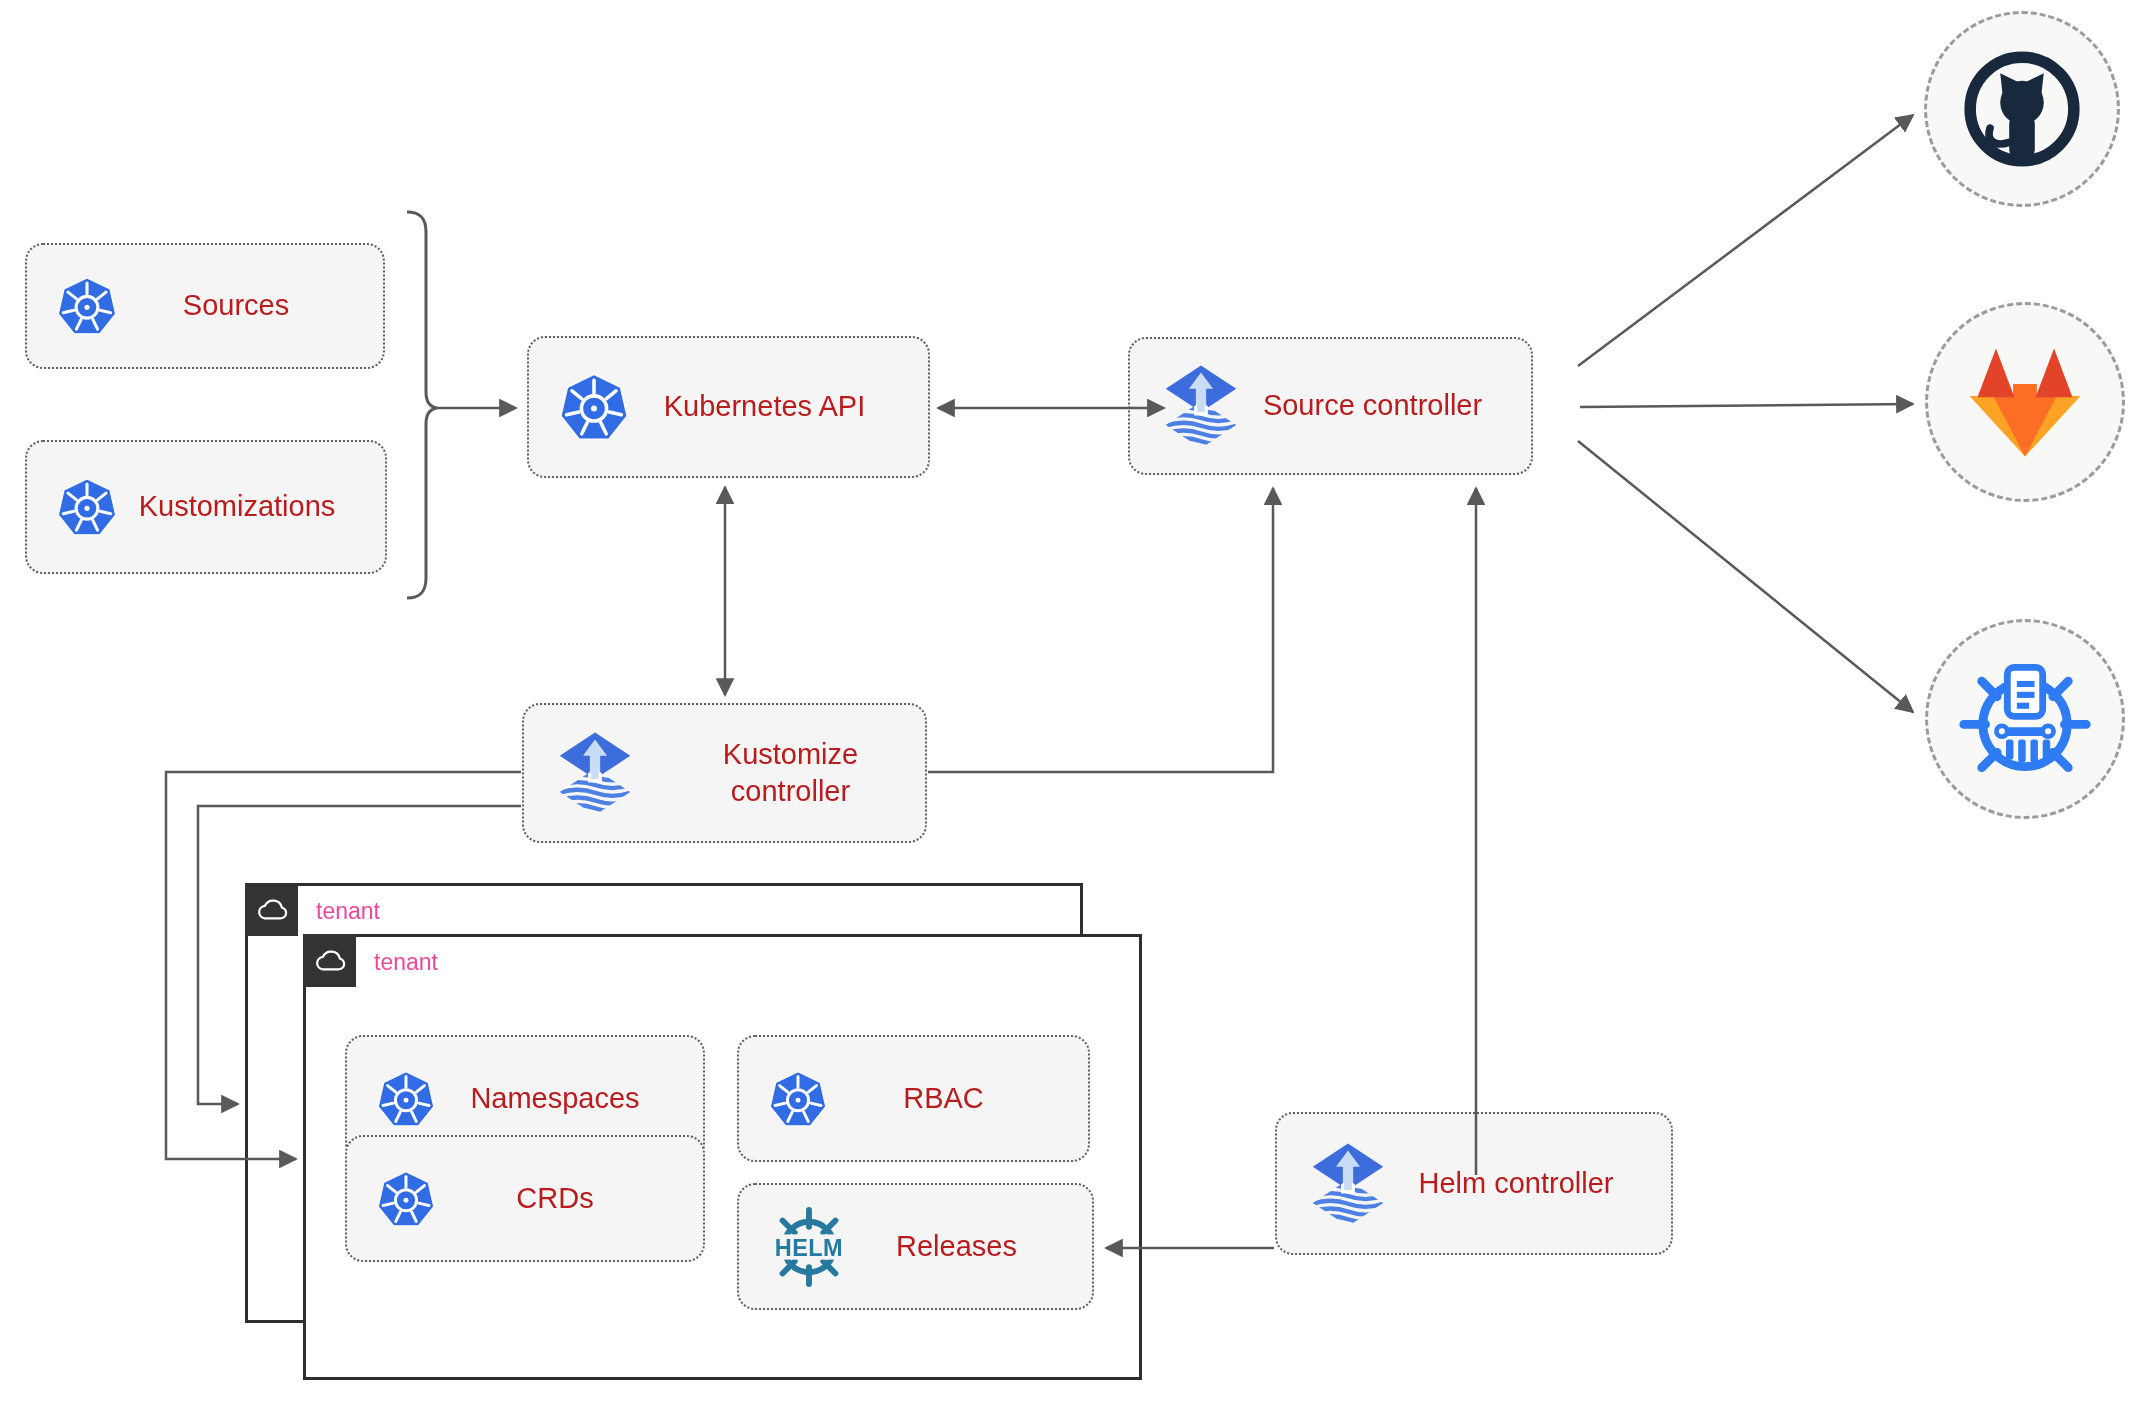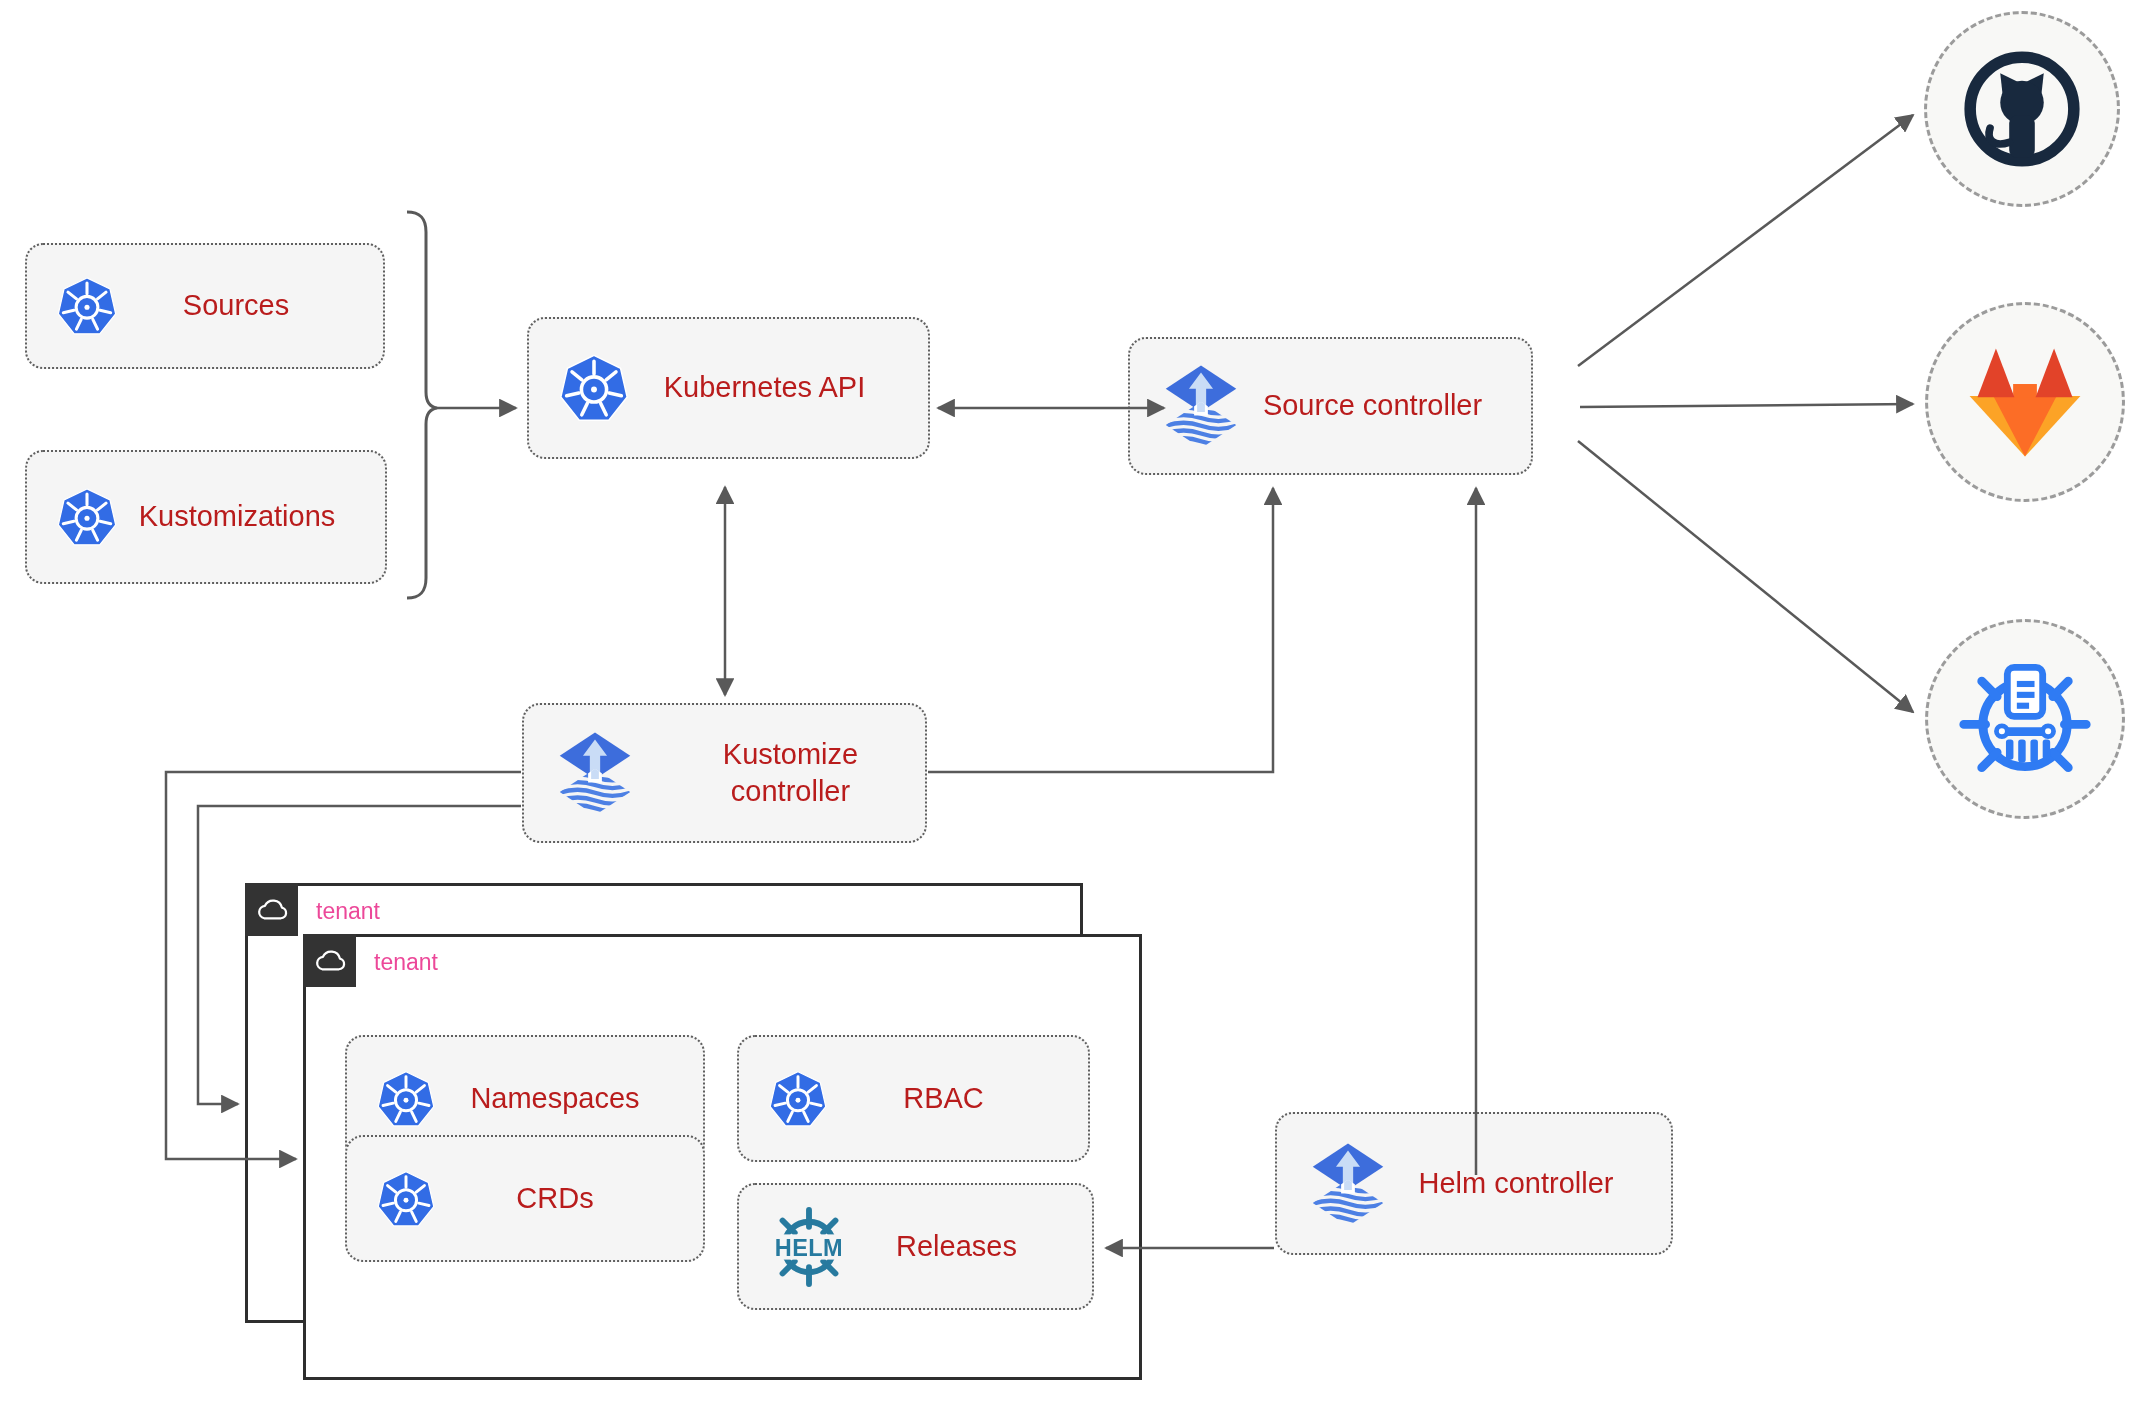--- a/index.html
+++ b/index.html
@@ -92,28 +92,28 @@
     </div>
   </div>
 
   <div class="node" style="left:25px; top:243px; width:360px; height:126px;">
     <svg class="nicon" width="64" height="64" viewBox="0 0 100 100">
         <use href="#sym-k8s"></use>
       </svg>
     <span class="nlabel">Sources</span>
   </div>
 
-  <div class="node" style="left:25px; top:450px; width:362px; height:134px;">
+  <div class="node" style="left:25px; top:440px; width:362px; height:134px;">
     <svg class="nicon" width="64" height="64" viewBox="0 0 100 100">
         <use href="#sym-k8s"></use>
       </svg>
     <span class="nlabel">Kustomizations</span>
   </div>
 
-  <div class="node" style="left:527px; top:317px; width:403px; height:142px;">
+  <div class="node" style="left:527px; top:336px; width:403px; height:142px;">
     <svg class="nicon" width="74" height="74" viewBox="0 0 100 100">
         <use href="#sym-k8s"></use>
       </svg>
     <span class="nlabel">Kubernetes API</span>
   </div>
 
   <div class="node" style="left:1128px; top:337px; width:405px; height:138px;">
     <svg class="nicon" width="86" height="86" viewBox="0 0 100 100">
         <use href="#sym-flux"></use>
       </svg>

